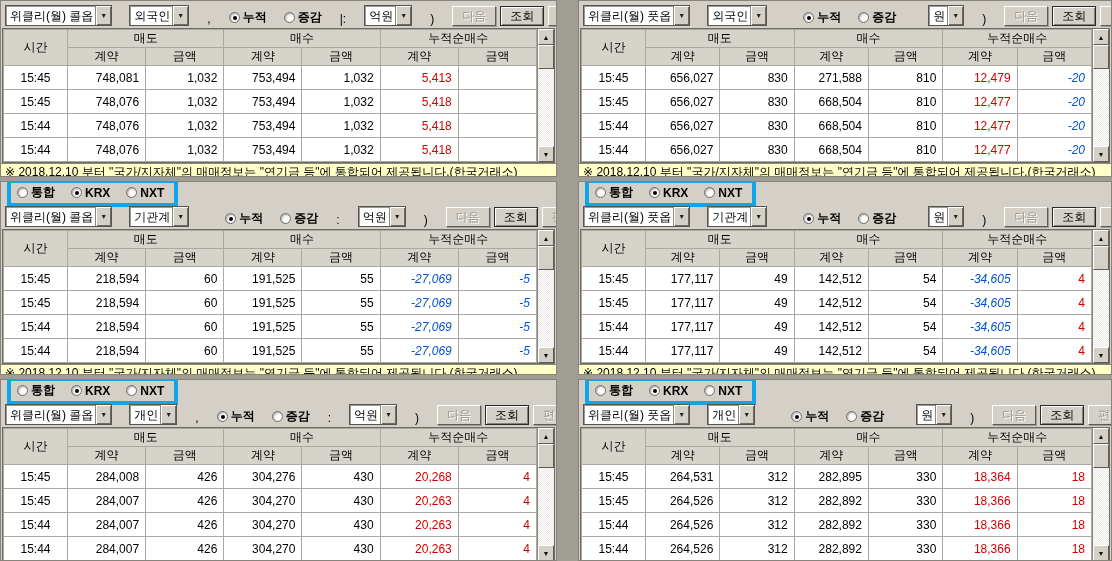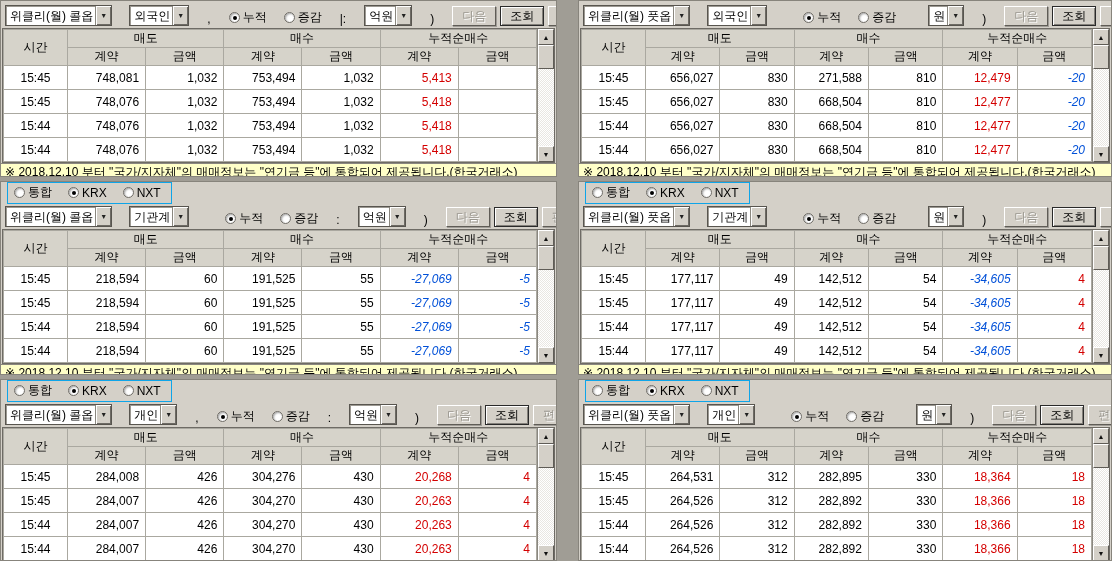--- a/index.html
+++ b/index.html
@@ -9,31 +9,31 @@
     background:#a09d95;
     font-family:"Liberation Sans","DejaVu Sans",sans-serif;
     font-size:12px; color:#000; position:relative;
   }
   .panel{
     position:absolute; background:var(--chrome);
     border:1px solid #87847c; overflow:hidden;
   }
   
   .radiorow{height:20px; display:flex; align-items:center; padding:2px 6px 0 6px;}
-  .radiogrp{display:inline-flex; gap:16px; border:1px solid #0ea5e9; padding:1px 10px 2px 6px; background:var(--chrome);}
+  .radiogrp{display:inline-flex; gap:16px; border:4px solid #0ea5e9; padding:1px 10px 2px 6px; background:var(--chrome);}
   .toolbar{height:27px; display:flex; align-items:flex-end; gap:17px; padding:10px 3px 2px 4px; white-space:nowrap;}
   .combo{display:inline-flex; align-items:stretch; height:21px; background:#fff;
     border:1px solid #58554f; box-shadow:inset 1px 1px 0 #9c9992;}
   .combo .cv{flex:1; overflow:hidden; white-space:nowrap; padding:2px 2px 0 4px; font-size:12px;}
   .combo .carrow{width:16px; background:var(--chrome); border-left:1px solid #8a877f;
     box-shadow:inset 1px 1px 0 #fff, inset -1px -1px 0 #6d6a64;
     display:flex; align-items:center; justify-content:center; font-size:7px; color:#222;}
   .c1{width:119px;} .c2{width:111px;} .cu{width:60px;}
   .p-right .cu{width:46px; margin-left:-4px;}
-  .radio{display:inline-flex; align-items:center; gap:3px; cursor:default;}
+  .radio{display:inline-flex; align-items:center; gap:3px; cursor:default;font-weight:bold;}
   .rb{width:11px; height:11px; border-radius:50%; background:#fff;
     border:1px solid #6e6b65; box-shadow:inset 1px 1px 2px rgba(0,0,0,.35); position:relative; flex:none;}
   .rb.on::after{content:""; position:absolute; left:3px; top:3px; width:4px; height:4px; border-radius:50%; background:#000;}
   .sep{padding:0 1px;}
   .btns{margin-left:auto; display:flex; align-items:center; gap:4px;}
   .btn{height:20px; min-width:44px; background:var(--chrome); font-size:12px;
     font-family:inherit; border:1px solid; border-color:#ffffff #5f5c56 #5f5c56 #ffffff;
     box-shadow:1px 1px 0 rgba(0,0,0,.25);}
   .btn.disabled{color:#9a978f; text-shadow:1px 1px 0 #fff;}
   .btn.primary{border:1px solid #2a2a2a; box-shadow:inset 1px 1px 0 #fff, inset -1px -1px 0 #83807a;}

